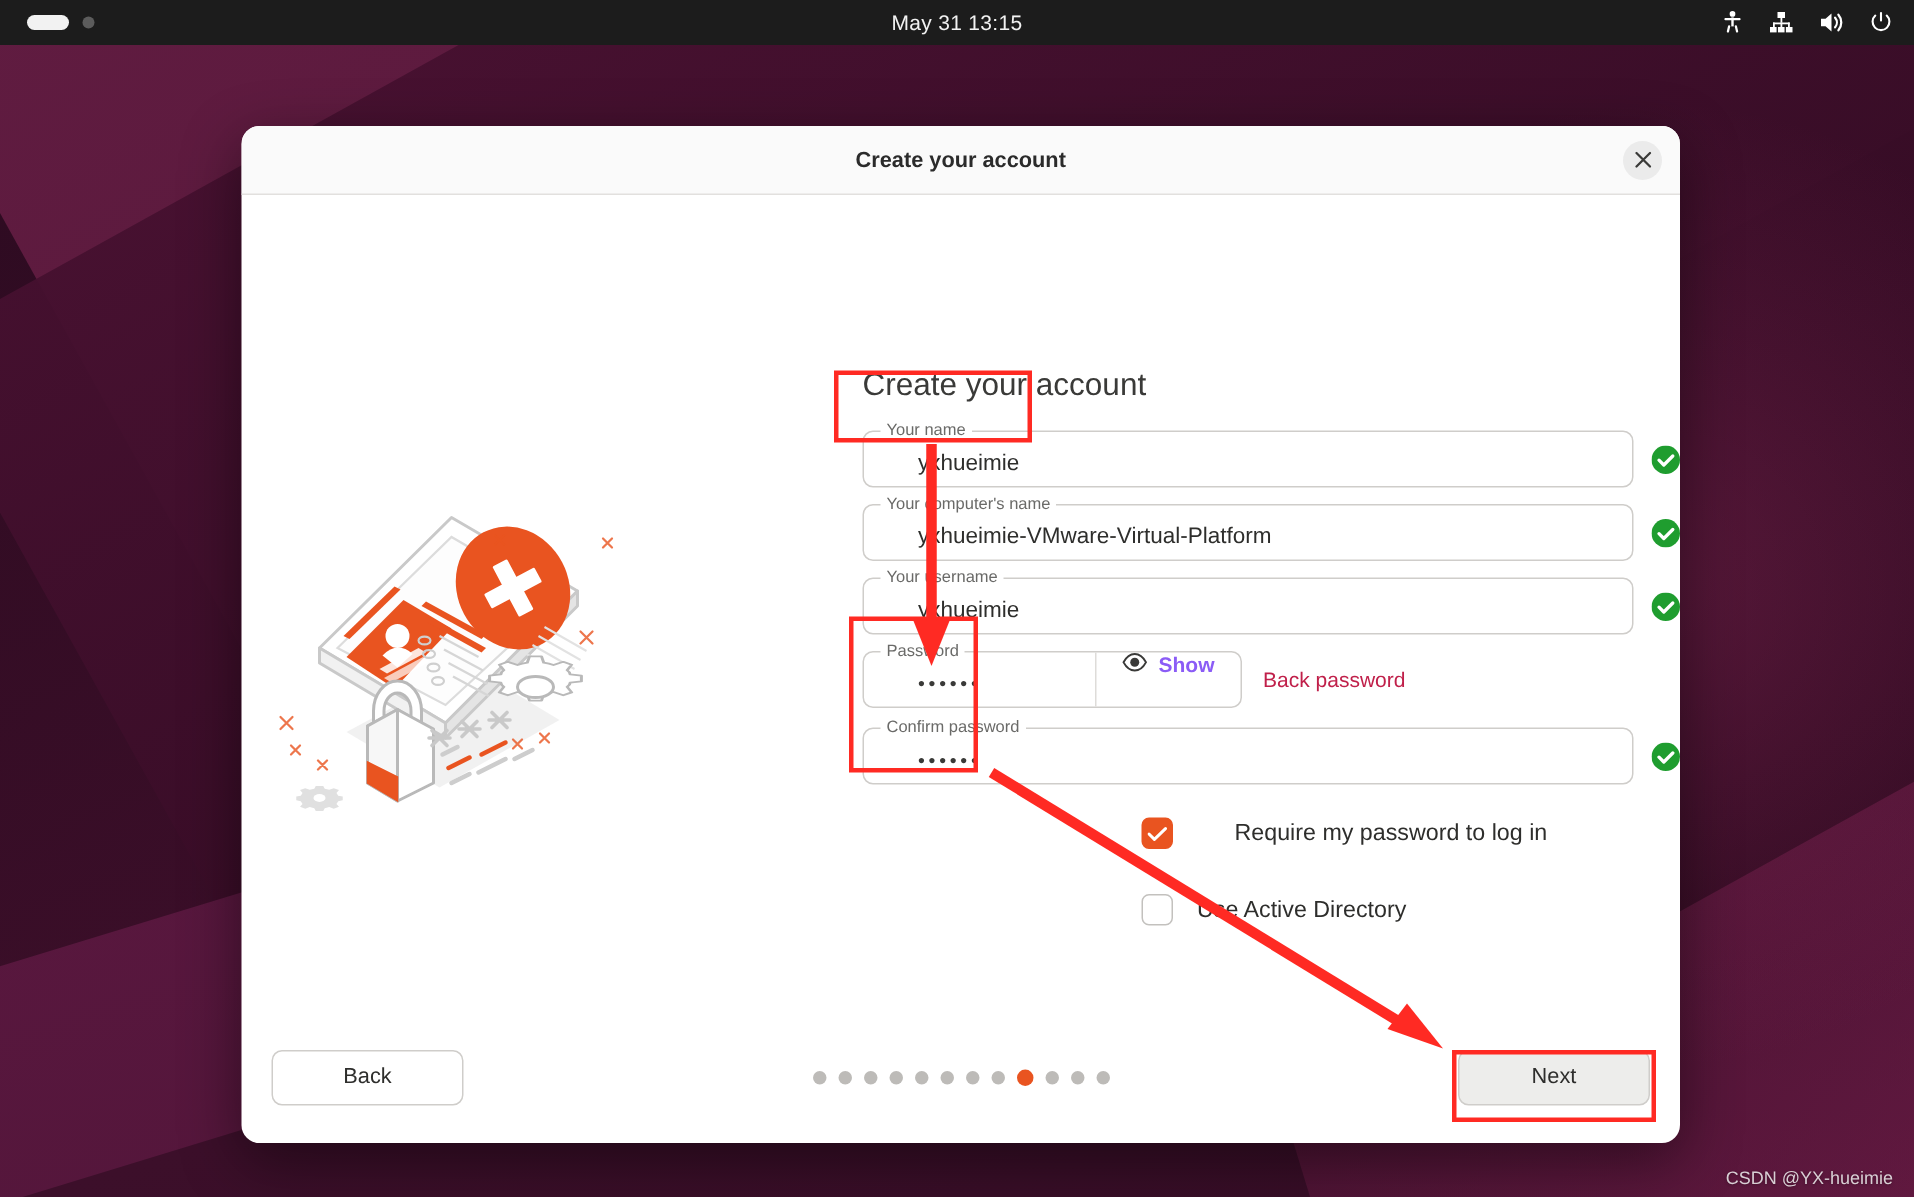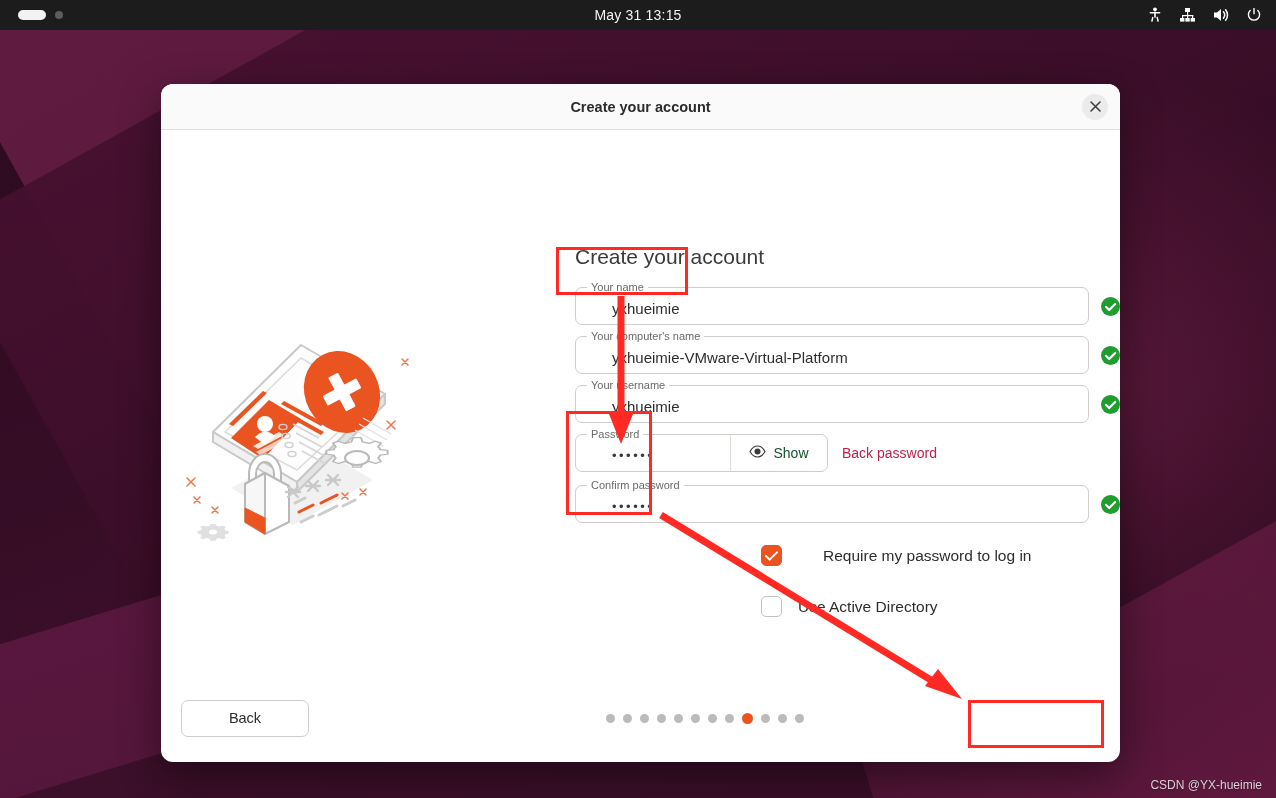--- a/index.html
+++ b/index.html
@@ -157,23 +157,24 @@
     width: 19px; height: 19px; margin-left: 12px; flex: 0 0 19px;
   }
 
   .pw-field { display: flex; align-items: stretch; }
   .pw-input {
     flex: 1; display: flex; align-items: center;
     border-right: 1px solid #dedcd9;
   }
   .show-btn {
     width: 96px;
-    display: flex; align-items: center; justify-content: center; gap: 7px;
-    font-size: 14px; color: #14532d;
+    display: flex; align-items: flex-start; justify-content: center; gap: 7px;
+    font-size: 14px; color: #8b5cf6;
     cursor: pointer;
+    font-weight: bold;
   }
   .weak {
     font-size: 14px; color: #c0204a;
     margin-left: 14px; white-space: nowrap;
   }
 
   
   .cbrow {
     display: flex; align-items: center; gap: 16px;
     margin-top: 22px;
@@ -516,20 +517,21 @@
         <span class="pdot"></span>
         <span class="pdot"></span>
         <span class="pdot"></span>
         <span class="pdot"></span>
         <span class="pdot"></span>
         <span class="pdot active"></span>
         <span class="pdot"></span>
         <span class="pdot"></span>
         <span class="pdot"></span>
       </div>
+      <div class="btn next">Next</div>
     </div>
 
   </div>
 </div>
 
 <div class="anno anno-name"></div>
 <div class="anno anno-pw"></div>
 <div class="anno anno-next"></div>
 
 <svg class="arrows">

